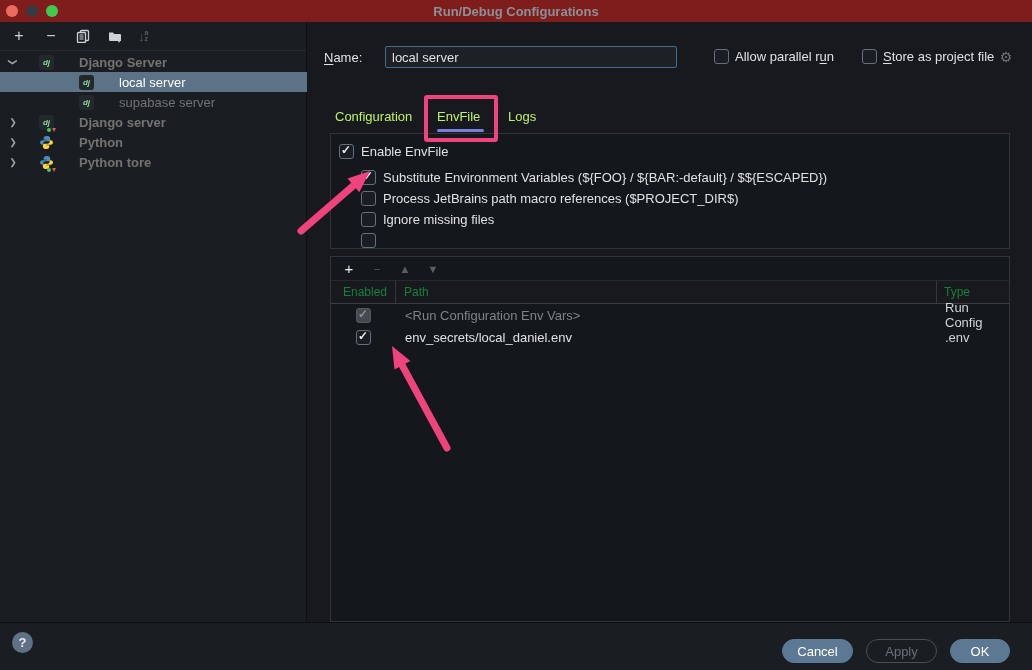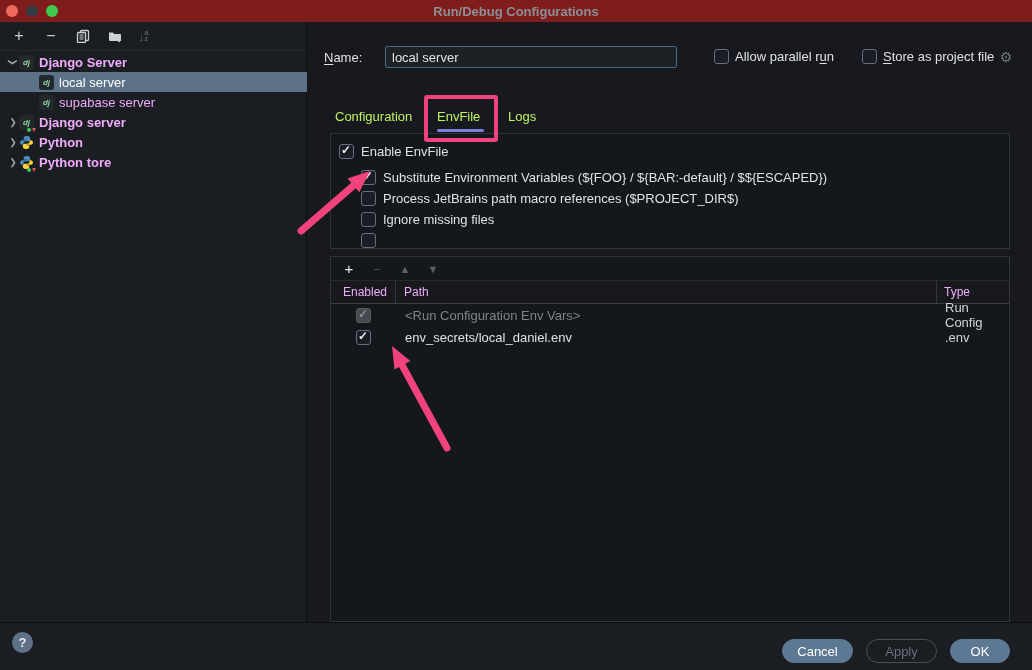--- a/index.html
+++ b/index.html
@@ -31,27 +31,27 @@
     height:29px; display:flex; align-items:center; gap:14px; padding-left:10px;
     border-bottom:1px solid #26292e;
   }
   .tb-icon { display:inline-flex; align-items:center; justify-content:center; width:18px; height:18px; color:#ced1d6; font-size:16px; cursor:default; }
   .tb-icon svg { display:block; }
   .sort-icon { display:inline-flex; align-items:center; color:#5a5f66; }
   .sort-icon .arr { font-size:13px; }
   .sort-icon .az { display:flex; flex-direction:column; font-size:7px; line-height:6px; font-weight:bold; }
 
   .tree { position:absolute; top:30px; left:0; width:307px; }
-  .tree-row { height:20px; display:flex; align-items:center; }
+  .tree-row { height:20px; display:flex; align-items:center;gap:20px; }
   .tree-row.selected { background:#5c7387; }
   .tree-row .chev { width:12px; margin-left:7px; color:#9da1a8; font-size:9px; display:inline-flex; justify-content:center; }
   .tree-row .chev.expanded { transform:rotate(90deg); }
   .tree-row .chev.none { visibility:hidden; }
   .tree-row .spacer { width:20px; }
-  .tree-label { margin-left:5px; color:#f0abfc; }
+  .tree-label { margin-left:5px; color:#737373; }
   .tree-row.bold .tree-label { font-weight:bold; }
   .tree-row.selected .tree-label { color:#ffffff; }
 
   .djicon { width:15px; height:15px; border-radius:3px; background:#23282c; color:#8ed19c;
             font-size:8px; font-weight:bold; font-style:italic; display:inline-flex;
             align-items:center; justify-content:center; flex:0 0 auto; position:relative; }
   .pyicon { width:15px; height:15px; flex:0 0 auto; position:relative; }
   .pyicon svg { display:block; }
   .testdots { position:absolute; right:-2px; bottom:-2px; display:flex; gap:1px; }
   .testdots .dgreen { width:4px; height:4px; border-radius:50%; background:#4cc45a; }
@@ -93,21 +93,21 @@
   .opt-label { color:#dfe1e5; }
 
   
   .table-panel {
     position:absolute; left:22px; top:234px; width:680px; height:366px;
     background:#14171b; border:1px solid #30343a;
   }
   .tbl-toolbar { height:24px; display:flex; align-items:center; gap:12px; padding-left:10px; border-bottom:1px solid #26292e; }
   .tbl-tb-icon { color:#eceef0; font-size:15px; width:16px; text-align:center; }
   .tbl-tb-icon.disabled { color:#5a5f66; font-size:11px; }
-  .tbl-header { height:23px; display:flex; align-items:center; border-bottom:1px solid #3a3e44; color:#f0abfc; font-size:12px; background:#17191d; }
+  .tbl-header { height:23px; display:flex; align-items:center; border-bottom:1px solid #3a3e44; color:#15803d; font-size:12px; background:#17191d; }
   .col-enabled { width:64px; padding-left:12px; }
   .col-path { flex:1; padding-left:8px; }
   .col-type { width:72px; padding-left:7px; }
   .hsep { width:1px; height:100%; background:#33373d; }
   .tbl-row { height:22px; display:flex; align-items:center; }
   .tbl-row .col-enabled { display:flex; justify-content:center; padding-left:0; width:65px; }
   .tbl-row .col-path { padding-left:9px; }
   .tbl-row.dim .col-path { color:#7f8389; }
   .tbl-row .col-type { color:#d0d3d8; padding-left:8px; }
 

